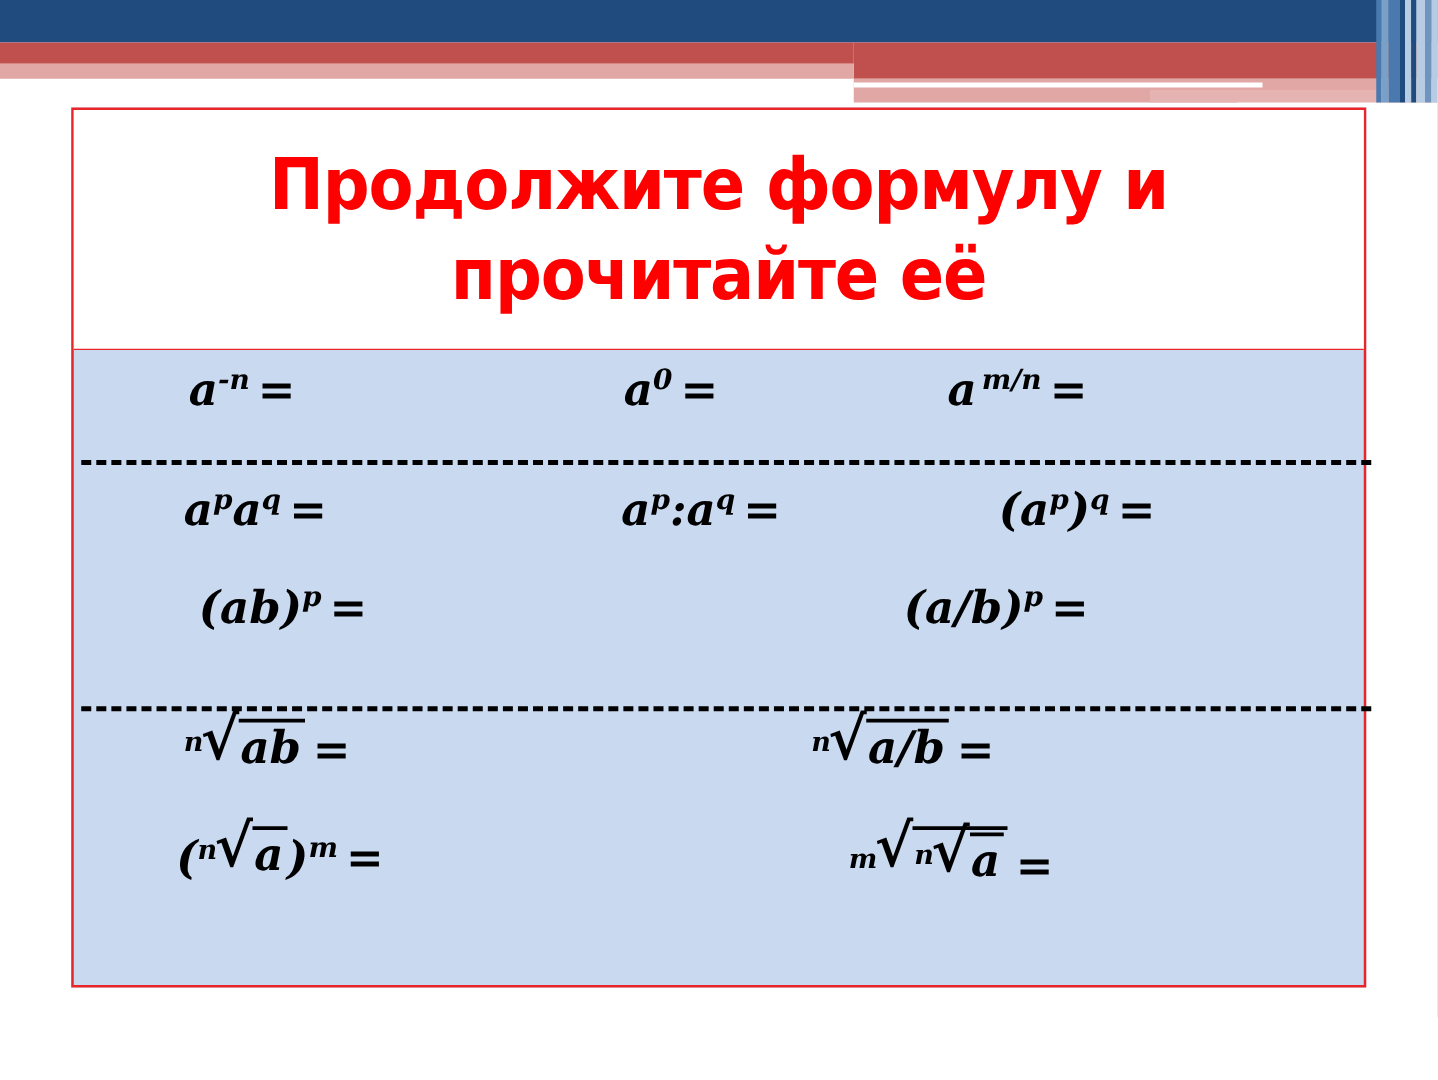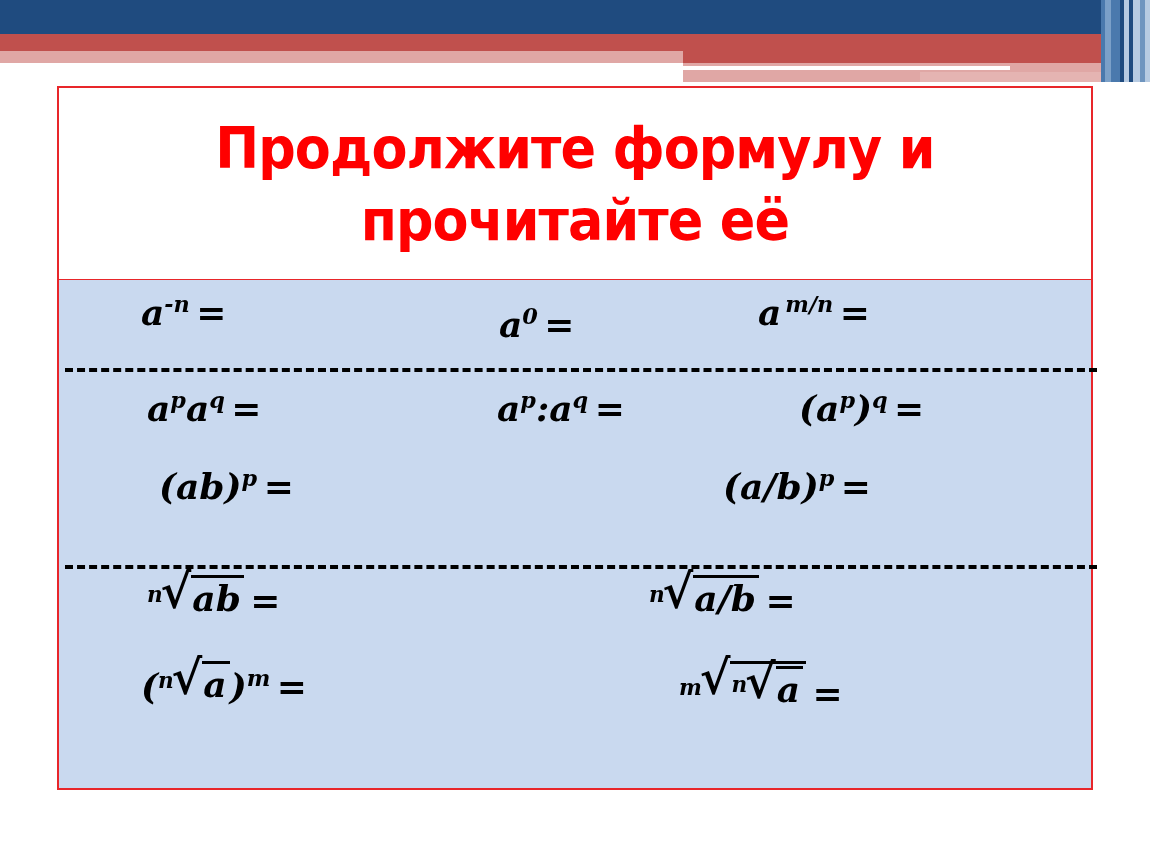--- a/index.html
+++ b/index.html
@@ -207,24 +207,24 @@
 <div id="content-card">
 
   <div id="card-header">
     <div class="title-line">Продолжите формулу и</div>
     <div class="title-line">прочитайте её</div>
   </div>
 
   <div id="card-body">
 
     <div class="r1">
-      <div class="cell formula" style="left:82px;">
+      <div class="cell formula" style="left:92px;">
         <span>a</span><sup>-n</sup><span class="eq">=</span>
       </div>
-      <div class="cell formula" style="left:440px;margin-top:12px;">
+      <div class="cell formula" style="left:440px;">
         <span>a</span><sup>0</sup><span class="eq">=</span>
       </div>
       <div class="cell formula" style="left:699px;">
         <span>a</span><sup style="margin-left:4px;">m/n</sup><span class="eq">=</span>
       </div>
     </div>
 
     <div class="sep1 dashed-sep"></div>
 
     <div class="r2">

